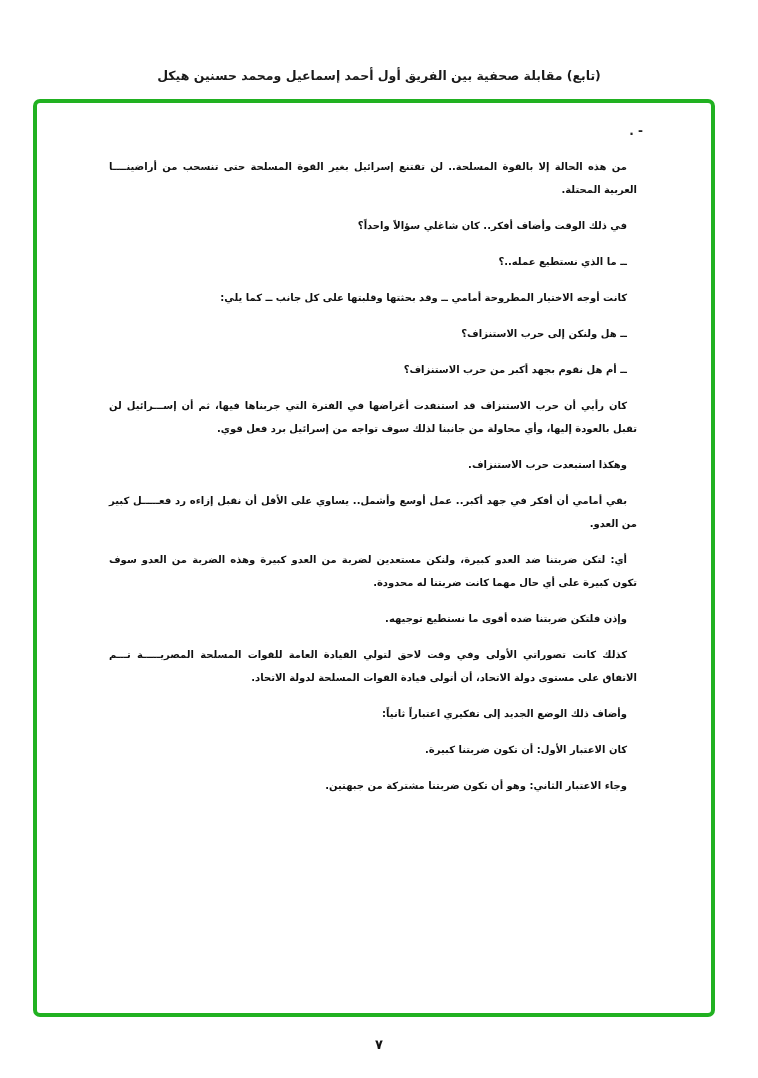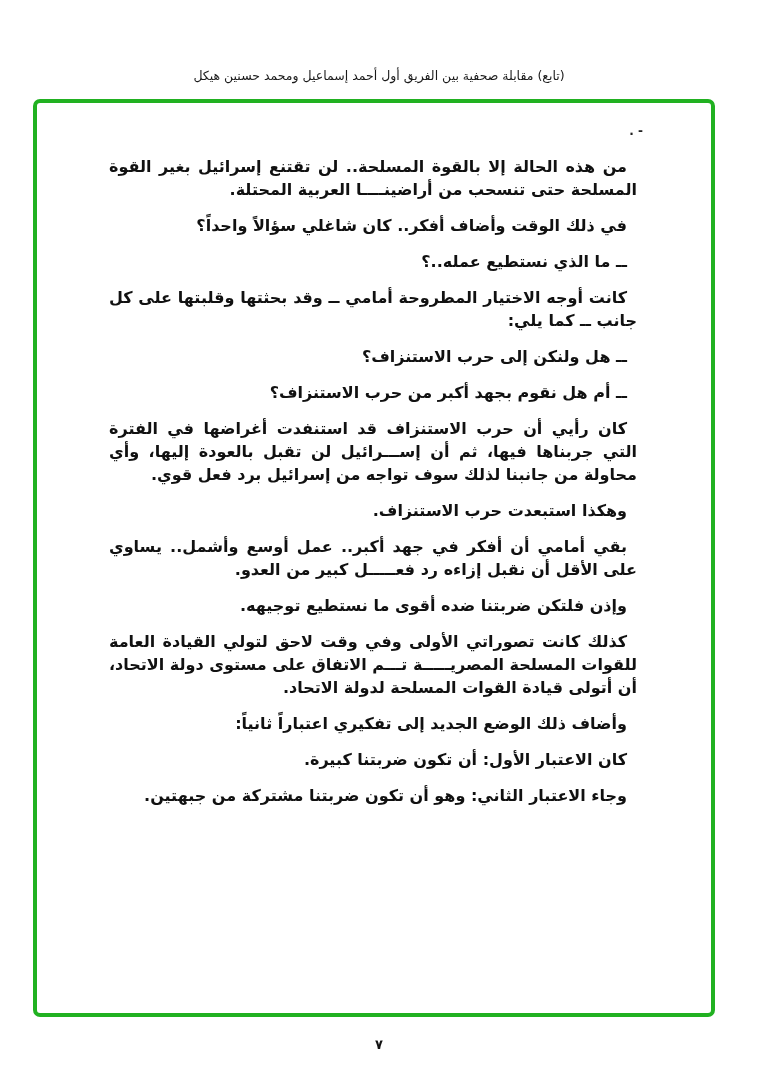--- a/index.html
+++ b/index.html
@@ -15,21 +15,21 @@
     font-family: "DejaVu Sans", sans-serif;
   }
   .page-header {
     position: absolute;
     top: 68px;
     left: 0;
     width: 758px;
     text-align: center;
     direction: rtl;
     font-size: 12.5px;
-    font-weight: normal;
+    font-weight: bold;
     color: #1a1a1a;
     letter-spacing: 0;
   }
   .page-border {
     position: absolute;
     left: 33px;
     top: 99px;
     width: 682px;
     height: 918px;
     border: 4px solid #21b121;
@@ -53,21 +53,21 @@
     position: absolute;
     top: 52px;
     right: 74px;
     left: 72px;
     direction: rtl;
     text-align: justify;
     color: #111111;
   }
   .document-body p {
     margin: 0 0 13px 0;
-    font-size: 16px;
+    font-size: 10px;
     font-weight: bold;
     line-height: 23px;
     text-indent: 10px;
   }
   .page-number {
     position: absolute;
     bottom: 26px;
     left: 0;
     width: 758px;
     text-align: center;
@@ -88,20 +88,21 @@
   <div class="document-body">
     <p>من هذه الحالة إلا بالقوة المسلحة.. لن تقتنع إسرائيل بغير القوة المسلحة حتى تنسحب من أراضينــــا العربية المحتلة.</p>
     <p>في ذلك الوقت وأضاف أفكر.. كان شاغلي سؤالاً واحداً؟</p>
     <p>ــ ما الذي نستطيع عمله..؟</p>
     <p>كانت أوجه الاختيار المطروحة أمامي ــ وقد بحثتها وقلبتها على كل جانب ــ كما يلي:</p>
     <p>ــ هل ولنكن إلى حرب الاستنزاف؟</p>
     <p>ــ أم هل نقوم بجهد أكبر من حرب الاستنزاف؟</p>
     <p>كان رأيي أن حرب الاستنزاف قد استنفدت أغراضها في الفترة التي جربناها فيها، ثم أن إســـرائيل لن تقبل بالعودة إليها، وأي محاولة من جانبنا لذلك سوف تواجه من إسرائيل برد فعل قوي.</p>
     <p>وهكذا استبعدت حرب الاستنزاف.</p>
     <p>بقي أمامي أن أفكر في جهد أكبر.. عمل أوسع وأشمل.. يساوي على الأقل أن نقبل إزاءه رد فعـــــل كبير من العدو.</p>
+    <p>أي: لتكن ضربتنا ضد العدو كبيرة، ولنكن مستعدين لضربة من العدو كبيرة وهذه الضربة من العدو سوف تكون كبيرة على أي حال مهما كانت ضربتنا له محدودة.</p>
     <p>وإذن فلتكن ضربتنا ضده أقوى ما نستطيع توجيهه.</p>
     <p>كذلك كانت تصوراتي الأولى وفي وقت لاحق لتولي القيادة العامة للقوات المسلحة المصريـــــة تـــم الاتفاق على مستوى دولة الاتحاد، أن أتولى قيادة القوات المسلحة لدولة الاتحاد.</p>
     <p>وأضاف ذلك الوضع الجديد إلى تفكيري اعتباراً ثانياً:</p>
     <p>كان الاعتبار الأول: أن تكون ضربتنا كبيرة.</p>
     <p>وجاء الاعتبار الثاني: وهو أن تكون ضربتنا مشتركة من جبهتين.</p>
   </div>
 
 </div>
 
 <div class="page-number">٧</div>

